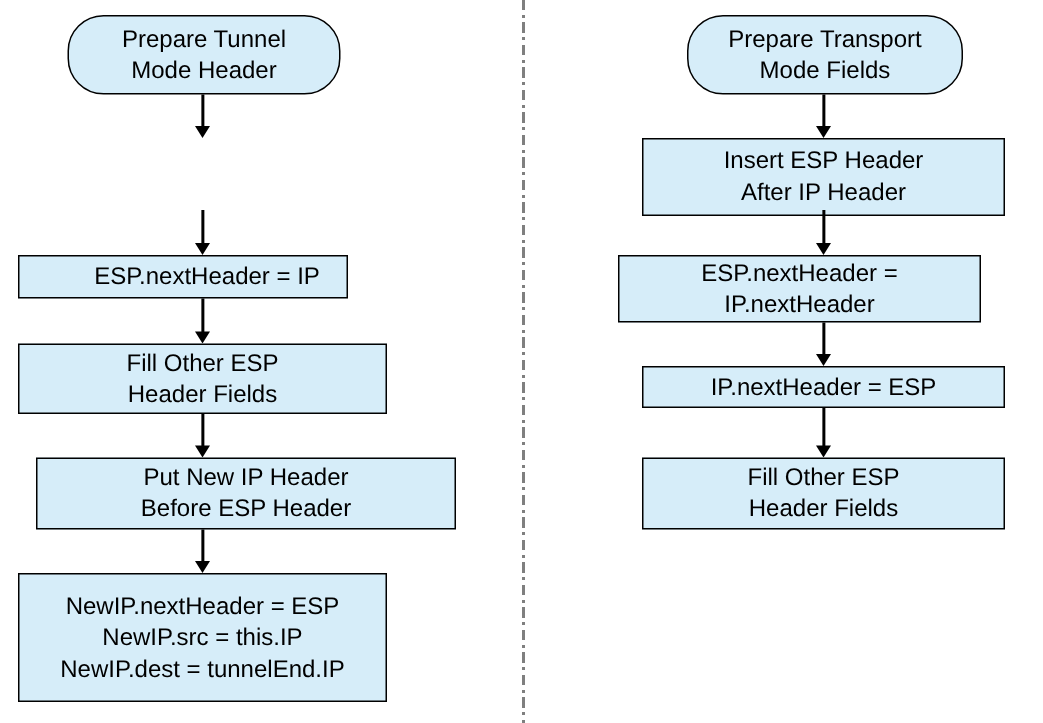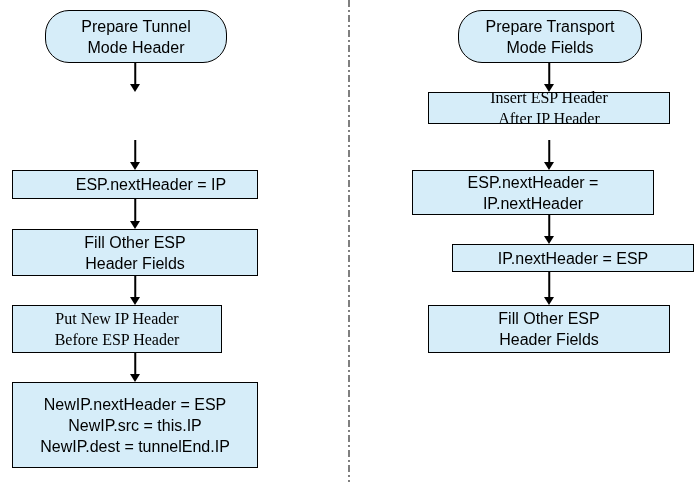--- a/index.html
+++ b/index.html
@@ -92,40 +92,40 @@
     <div class="arrow-line"></div>
     <div class="arrow-head"></div>
   </div>
 
 
   <div class="arrow" style="left:135px; top:140px; height:30px;">
     <div class="arrow-line"></div>
     <div class="arrow-head"></div>
   </div>
 
-  <div class="node" style="left:12px; top:170px; width:246px; height:29px;padding-left:32px;">
+  <div class="node" style="left:12px; top:170px; width:220px; height:29px;padding-left:32px;">
     <span>ESP.nextHeader = IP</span>
   </div>
 
   <div class="arrow" style="left:135px; top:199px; height:30px;">
     <div class="arrow-line"></div>
     <div class="arrow-head"></div>
   </div>
 
   <div class="node" style="left:12px; top:229px; width:246px; height:47px;">
     <span>Fill Other ESP
 Header Fields</span>
   </div>
 
   <div class="arrow" style="left:135px; top:276px; height:29px;">
     <div class="arrow-line"></div>
     <div class="arrow-head"></div>
   </div>
 
-  <div class="node" style="left:12px; top:305px; width:210px; height:48px;font-family:Liberation Serif, serif;">
+  <div class="node" style="left:24px; top:305px; width:280px; height:48px;">
     <span>Put New IP Header
 Before ESP Header</span>
   </div>
 
   <div class="arrow" style="left:135px; top:353px; height:29px;">
     <div class="arrow-line"></div>
     <div class="arrow-head"></div>
   </div>
 
   <div class="node" style="left:12px; top:382px; width:246px; height:86px;align-items:center;">
@@ -137,41 +137,41 @@
   <div class="node terminator" style="left:458px; top:10px; width:184px; height:53px;">
     <span>Prepare Transport
 Mode Fields</span>
   </div>
 
   <div class="arrow" style="left:549px; top:63px; height:29px;">
     <div class="arrow-line"></div>
     <div class="arrow-head"></div>
   </div>
 
-  <div class="node" style="left:428px; top:92px; width:242px; height:32px;font-family:Liberation Serif, serif;">
+  <div class="node" style="left:428px; top:92px; width:242px; height:52px;">
     <span>Insert ESP Header
 After IP Header</span>
   </div>
 
   <div class="arrow" style="left:549px; top:140px; height:30px;">
     <div class="arrow-line"></div>
     <div class="arrow-head"></div>
   </div>
 
   <div class="node" style="left:412px; top:170px; width:242px; height:45px;">
     <span>ESP.nextHeader =
 IP.nextHeader</span>
   </div>
 
   <div class="arrow" style="left:549px; top:215px; height:29px;">
     <div class="arrow-line"></div>
     <div class="arrow-head"></div>
   </div>
 
-  <div class="node" style="left:428px; top:244px; width:242px; height:28px;margin-left:24px;">
+  <div class="node" style="left:428px; top:244px; width:242px; height:28px;">
     <span>IP.nextHeader = ESP</span>
   </div>
 
   <div class="arrow" style="left:549px; top:272px; height:33px;">
     <div class="arrow-line"></div>
     <div class="arrow-head"></div>
   </div>
 
   <div class="node" style="left:428px; top:305px; width:242px; height:48px;">
     <span>Fill Other ESP

